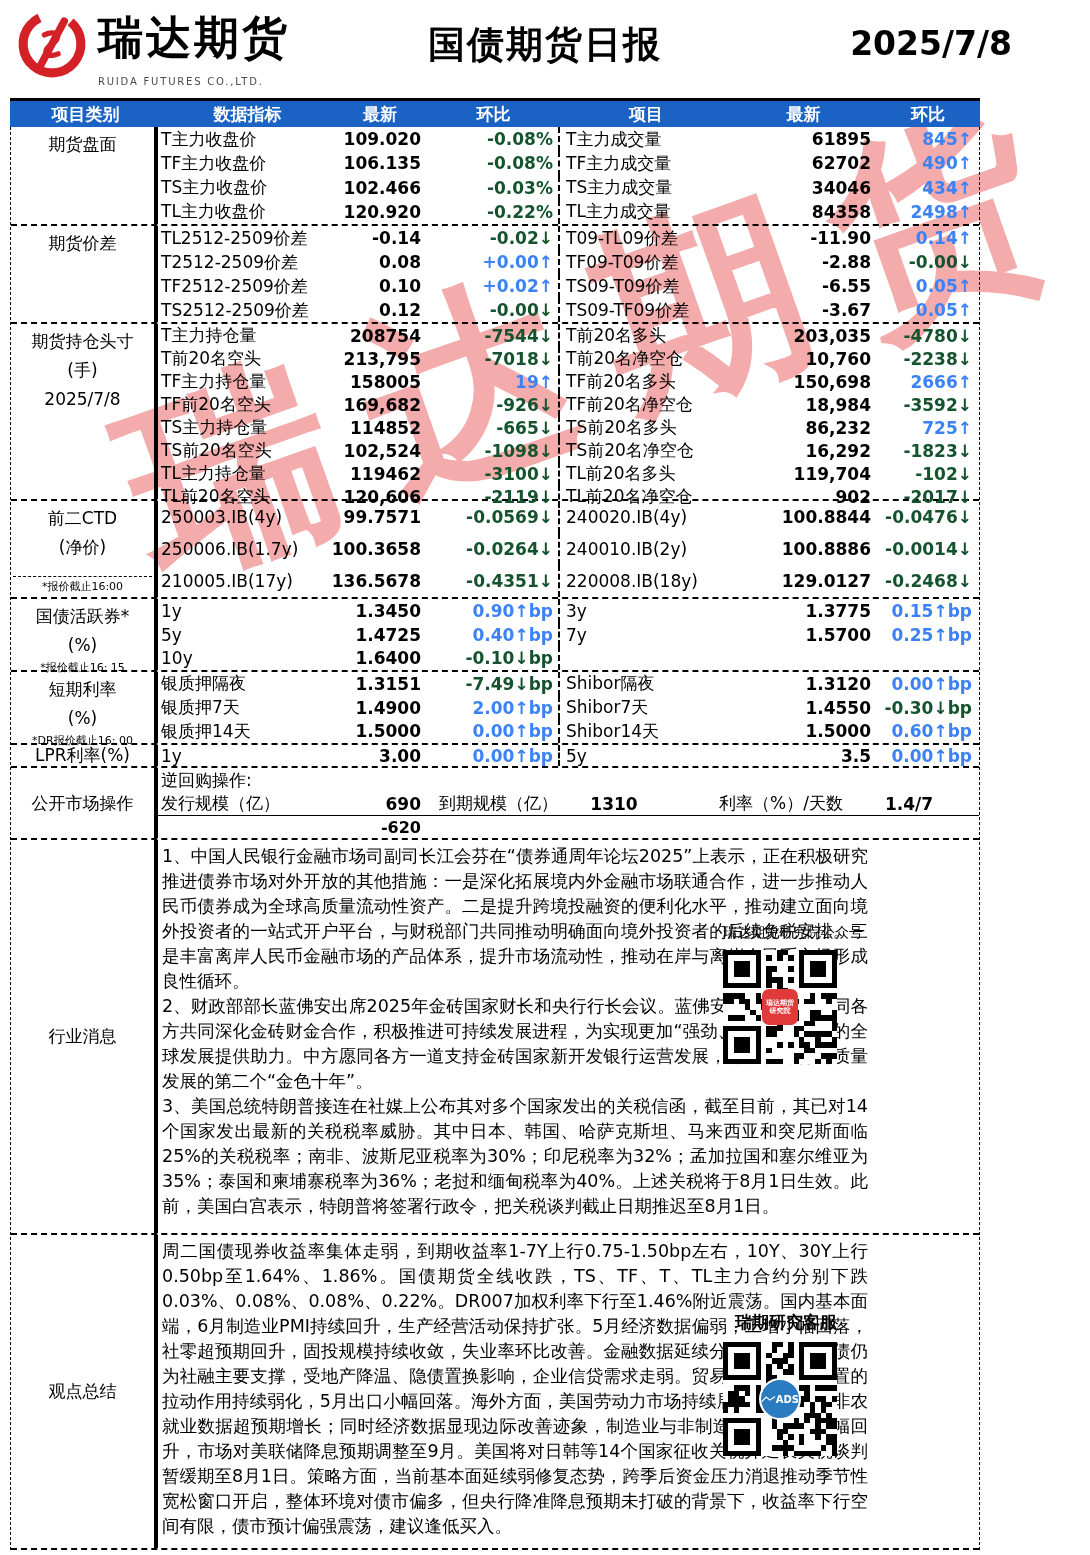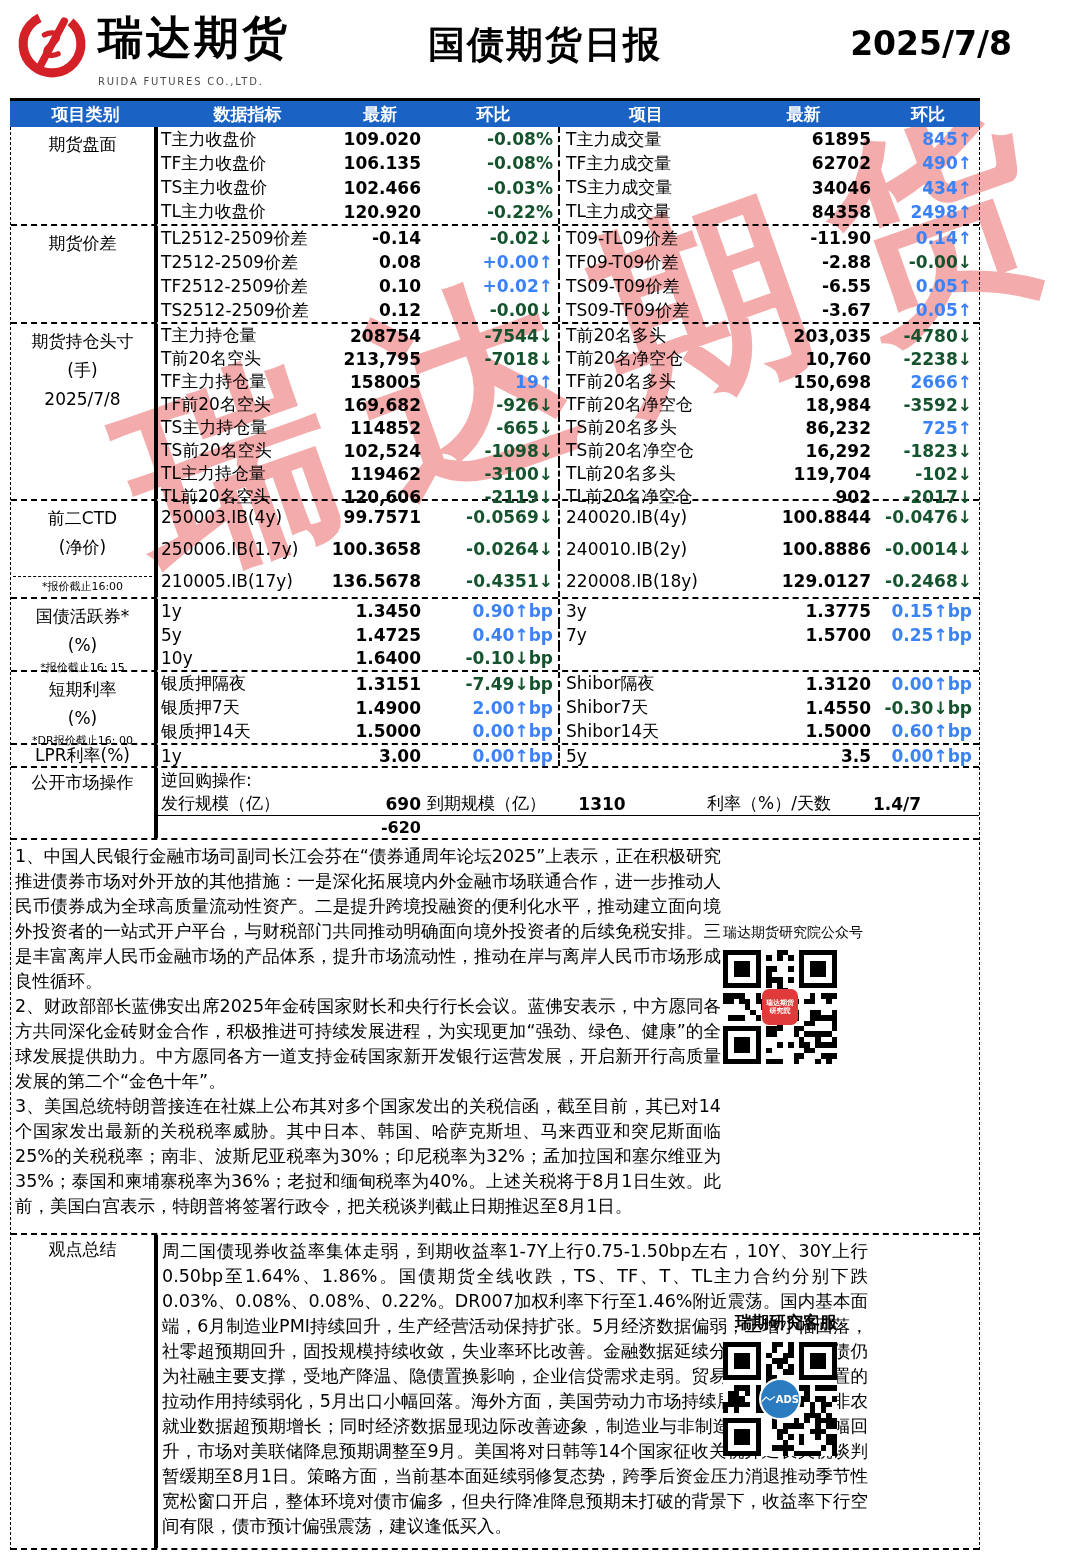--- a/index.html
+++ b/index.html
@@ -46,28 +46,28 @@
   .chg.up{color:#3b82f6}
   .chg.down{color:#14532d}
   .rl{border-left:2px dashed #000;padding-left:6px}
   
   .h-futures{height:99px}.h-spreads{height:98px}.h-positions{height:177px}
   .h-ctd{height:98px}.h-active{height:73px}.h-short{height:73px}.h-lpr{height:23px}
   .h-lpr .cat .lines{padding-top:0;line-height:21px}
   .h-om{height:72px}
   .h-news{height:395px}
   .h-sum{height:315px}
-  .cat-center{}
+  .cat-center{justify-content:center}
   .cat-center .lines{padding-top:0}
   
   .om-line1{height:24px;line-height:24px;padding-left:3px;font-size:17px}
   .om-line2{height:24px;display:flex;align-items:center;border-bottom:1px solid #000;font-size:17px}
   .om-l1{width:173px;padding-left:3px;box-sizing:border-box}
   .om-v1{width:92px;text-align:right;font-weight:700;padding-right:2px;box-sizing:border-box}
-  .om-l2{width:130px;margin-left:4px}
+  .om-l2{width:130px;margin-left:16px}
   .om-v2{width:90px;text-align:center;font-weight:700}
   .om-l3{width:140px;margin-left:60px}
   .om-v3{width:100px;text-align:center;font-weight:700}
   .om-line3{height:24px;line-height:24px}
   .om-net{display:inline-block;width:265px;text-align:right;font-weight:700;padding-right:2px;box-sizing:border-box}
   
   .txt{padding:4px 0 0 4px;width:706px;font-size:17.5px;line-height:25px;text-align:justify}
   .txt p{margin:0}
   .qrblock{position:absolute;width:150px}
   .qr1{left:712px;top:84px}
@@ -416,20 +416,25 @@
           <span class="om-l3">利率（%）/天数</span>
           <span class="om-v3">1.4/7</span>
         </div>
         <div class="om-line3">
           <span class="om-net">-620</span>
         </div>
       </div>
     </div>
 
     <div class="sec h-news">
+      <div class="cat cat-center">
+        <div class="lines">
+            <div class="cat-line">行业消息</div>
+          </div>
+      </div>
       <div class="content">
         <div class="txt">
           <p>1、中国人民银行金融市场司副司长江会芬在“债券通周年论坛2025”上表示，正在积极研究推进债券市场对外开放的其他措施：一是深化拓展境内外金融市场联通合作，进一步推动人民币债券成为全球高质量流动性资产。二是提升跨境投融资的便利化水平，推动建立面向境外投资者的一站式开户平台，与财税部门共同推动明确面向境外投资者的后续免税安排。三是丰富离岸人民币金融市场的产品体系，提升市场流动性，推动在岸与离岸人民币市场形成良性循环。</p>
           <p>2、财政部部长蓝佛安出席2025年金砖国家财长和央行行长会议。蓝佛安表示，中方愿同各方共同深化金砖财金合作，积极推进可持续发展进程，为实现更加“强劲、绿色、健康”的全球发展提供助力。中方愿同各方一道支持金砖国家新开发银行运营发展，开启新开行高质量发展的第二个“金色十年”。</p>
           <p>3、美国总统特朗普接连在社媒上公布其对多个国家发出的关税信函，截至目前，其已对14个国家发出最新的关税税率威胁。其中日本、韩国、哈萨克斯坦、马来西亚和突尼斯面临25%的关税税率；南非、波斯尼亚税率为30%；印尼税率为32%；孟加拉国和塞尔维亚为35%；泰国和柬埔寨税率为36%；老挝和缅甸税率为40%。上述关税将于8月1日生效。此前，美国白宫表示，特朗普将签署行政令，把关税谈判截止日期推迟至8月1日。</p>
         </div>
         <div class="qrblock qr1">
           <div class="qr-label">瑞达期货研究院公众号</div>
           <div class="qrwrap">
             <svg id="qr-svg-1" viewBox="0 0 21 21" shape-rendering="crispEdges">

